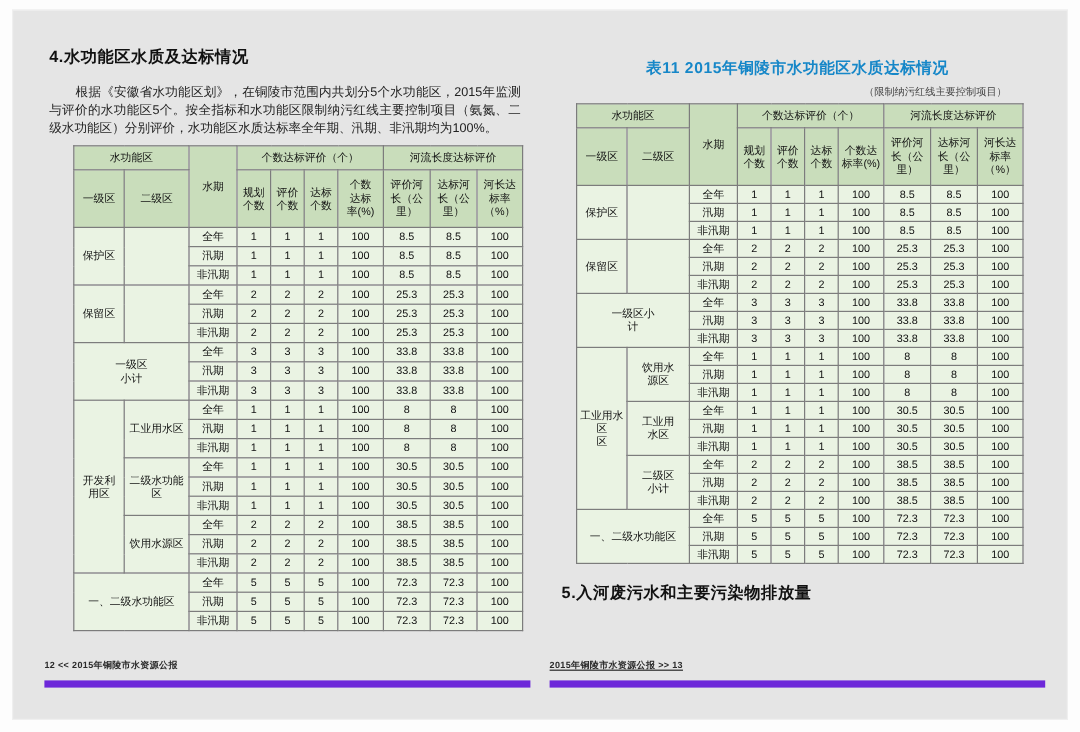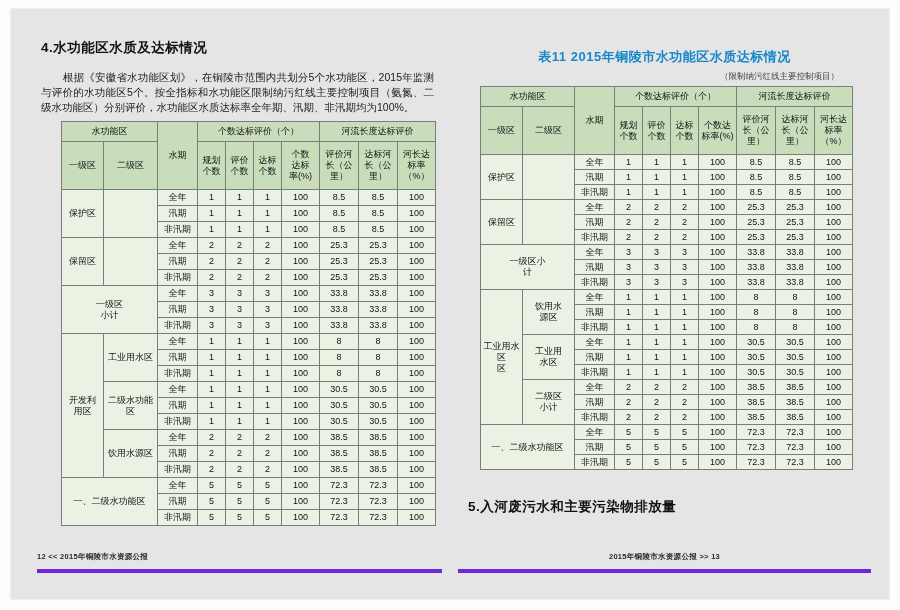--- a/index.html
+++ b/index.html
@@ -46,26 +46,26 @@
   table.datatable th{background:#c9ddbb;font-weight:normal;}
   table.datatable td{background:#eaf3e3;}
   .t10 tr{height:16px;}
   .t11 tr{height:15px;}
   .t10 tr:nth-child(1),.t11 tr:nth-child(1){height:20px;}
   .t10 tr:nth-child(2){height:48px;}
   .t11 tr:nth-child(2){height:48px;}
 
   .footer{
     position:absolute;bottom:26px;font-size:7.5px;font-weight:bold;
-    color:#2a2a2a;border-bottom:4px solid #6d28d9;padding-bottom:7px;
+    color:#2a2a2a;border-bottom:6px solid #6d28d9;padding-bottom:7px;
     letter-spacing:0.3px;
   }
   .footer-left{left:26px;right:8px;text-align:left;}
-  .footer-right{left:8px;right:18px;text-align:center;}
-  .h5{margin-top:28px;margin-bottom:12px;}
+  .footer-right{left:8px;right:18px;text-align:left;text-decoration:underline;}
+  .h5{margin-top:15px;margin-bottom:12px;}
 </style>
 </head>
 <body>
 
 <div class="sheet">
 
   <div class="page page-left">
     <h2 class="heading">4.水功能区水质及达标情况</h2>
     <p class="para">根据《安徽省水功能区划》，在铜陵市范围内共划分5个水功能区，2015年监测与评价的水功能区5个。按全指标和水功能区限制纳污红线主要控制项目（氨氮、二级水功能区）分别评价，水功能区水质达标率全年期、汛期、非汛期均为100%。</p>
     <table class="datatable t10">

